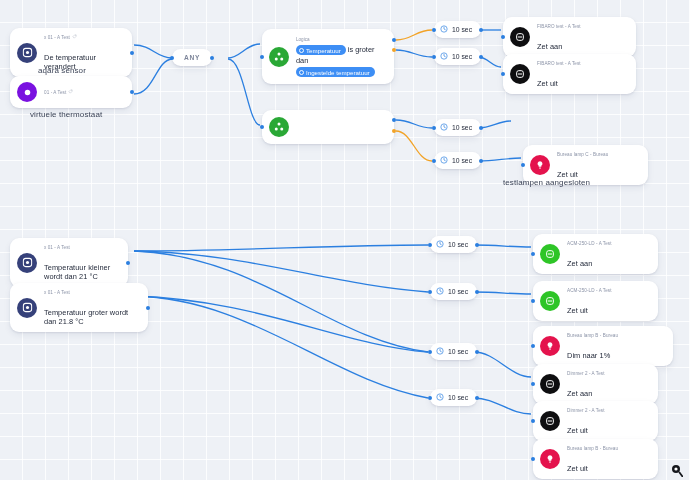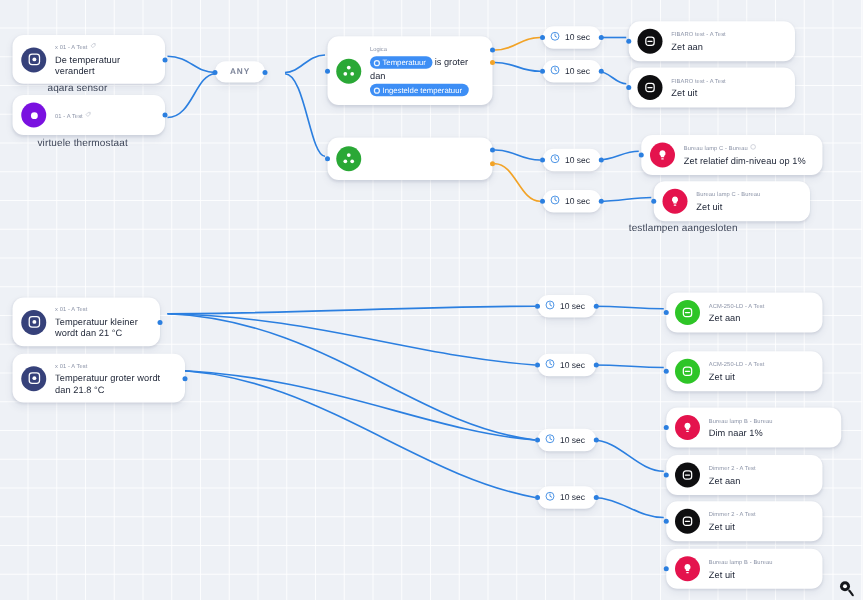--- a/index.html
+++ b/index.html
@@ -49,21 +49,21 @@
     overflow: hidden;
     display: flex;
     align-items: center;
     gap: 2px;
   }
   .node .owner .tag-icon { opacity: .6; }
   .node .title {
     font-size: 7.4px;
     color: #1d2435;
     line-height: 9.2px;
-    margin-top: 2px;
+    margin-top: 12px;
     letter-spacing: 0.05px;
   }
 
   
   .port {
     position: absolute;
     width: 4px; height: 4px;
     border-radius: 50%;
     background: #2b7fe0;
     top: 50%;
@@ -425,40 +425,20 @@
     </span>
     <span class="body">
       <span class="owner">
           <span>FIBARO test - A Test</span>
         </span>
       <div class="title">Zet uit</div>
     </span>
     <span class="port in"></span>
   </div>
 
-  <div class="node" style="left:513px; top:108px; width:145px;">
-    <span class="avatar" style="background:#e4134d;">
-      <svg width="10" height="10" viewBox="0 0 24 24">
-          <path d="M12 3a6 6 0 0 0-3.2 11v2.4h6.4V14A6 6 0 0 0 12 3z" fill="#fff"></path>
-          <rect x="9.6" y="18" width="4.8" height="2.6" rx="1.1" fill="#fff"></rect>
-        </svg>
-    </span>
-    <span class="body">
-      <span class="owner">
-        <span>Bureau lamp C - Bureau</span>
-        <span class="tag-icon">
-          <svg width="5" height="5" viewBox="0 0 24 24">
-              <circle cx="12" cy="12" r="9" fill="none" stroke="#8b93a7" stroke-width="2.5"></circle>
-            </svg>
-        </span>
-      </span>
-      <div class="title">Zet relatief dim-niveau op 1%</div>
-    </span>
-    <span class="port in"></span>
-  </div>
 
   <div class="node" style="left:523px; top:145px; width:125px;">
     <span class="avatar" style="background:#e4134d;">
       <svg width="10" height="10" viewBox="0 0 24 24">
           <path d="M12 3a6 6 0 0 0-3.2 11v2.4h6.4V14A6 6 0 0 0 12 3z" fill="#fff"></path>
           <rect x="9.6" y="18" width="4.8" height="2.6" rx="1.1" fill="#fff"></rect>
         </svg>
     </span>
     <span class="body">
       <span class="owner">

